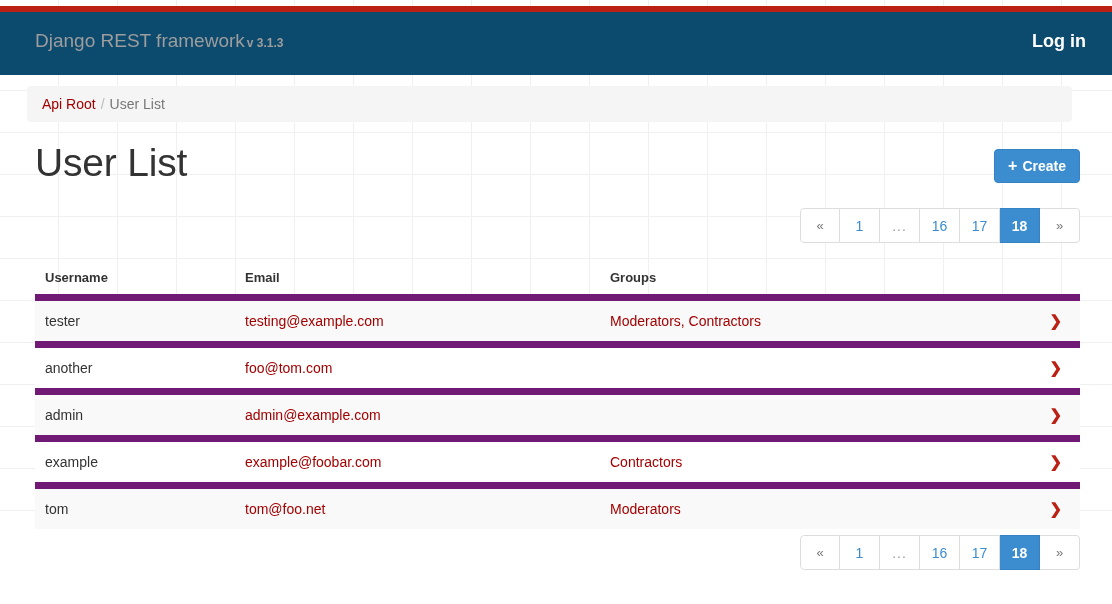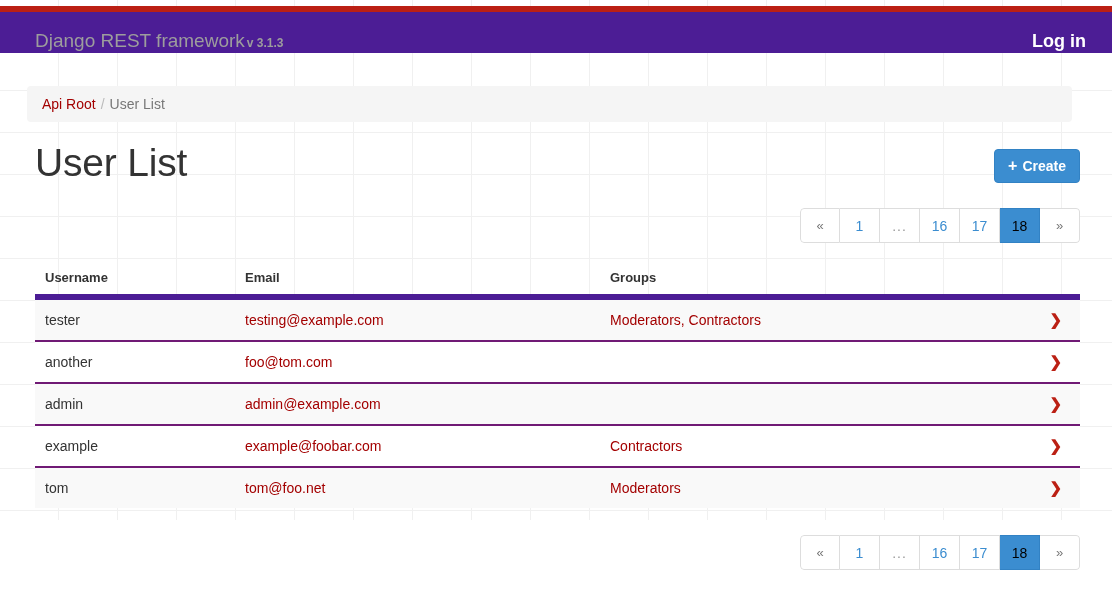--- a/index.html
+++ b/index.html
@@ -42,22 +42,22 @@
     height: 6px;
     background: #bb2014;
     z-index: 3;
   }
 
   
   #navbar {
     position: absolute;
     left: 0; top: 12px;
     width: 1112px;
-    height: 41px;
-    background: #4c1d95;
+    height: 63px;
+    background: #0c4a6e;
     z-index: 3;
   }
   .navbar-brand {
     position: absolute;
     left: 35px;
     top: 18px;
     font-size: 19px;
     color: #9d9d9d;
     line-height: 22px;
     white-space: nowrap;
@@ -198,22 +198,22 @@
     font-size: 13px;
   }
   .pagination .pg.ellipsis {
     color: #999999;
     cursor: default;
     letter-spacing: 1px;
   }
   .pagination .pg.active {
     background: #3b8dd0;
     border-color: #3282c4;
-    color: #000000;
-    font-weight: normal;
+    color: #ffffff;
+    font-weight: bold;
   }
   #pagination-top {
     position: absolute;
     right: 32px;
     top: 208px;
   }
   #pagination-bottom {
     position: absolute;
     right: 32px;
     top: 535px;
@@ -234,21 +234,21 @@
     font-size: 13px;
     font-weight: bold;
     color: #333333;
     padding: 8px 10px 9px 10px;
     border-bottom: 6px solid #4c1d95;
     background: transparent;
   }
   #user-table td {
     font-size: 14px;
     padding: 12px 10px;
-    border-top: 2px solid #701a75;
+    border-top: 7px solid #701a75;
     color: #333333;
     vertical-align: middle;
     height: 41px;
   }
   #user-table tbody tr:nth-child(odd) td {
     background: #f9f9f9;
   }
   #user-table tbody tr:nth-child(even) td {
     background: #ffffff;
   }

